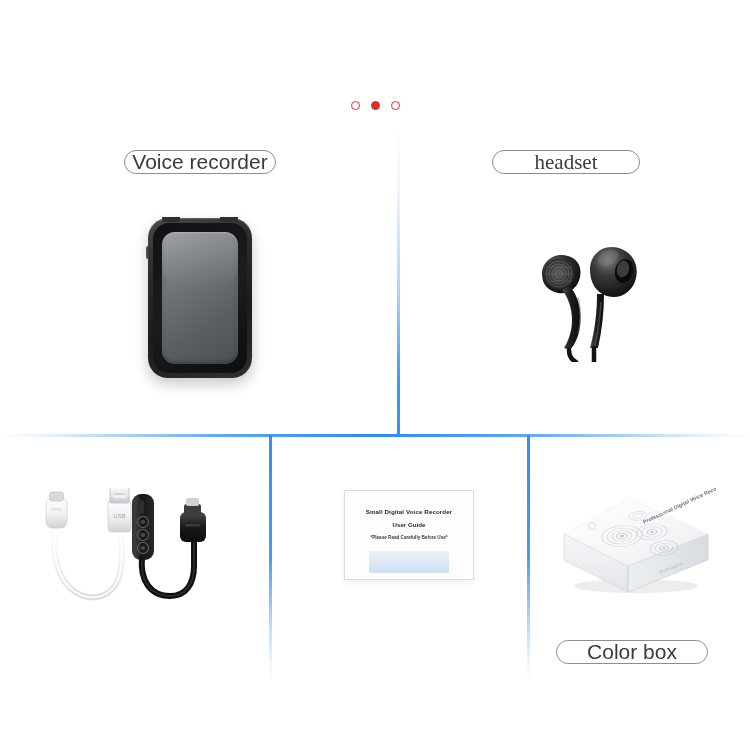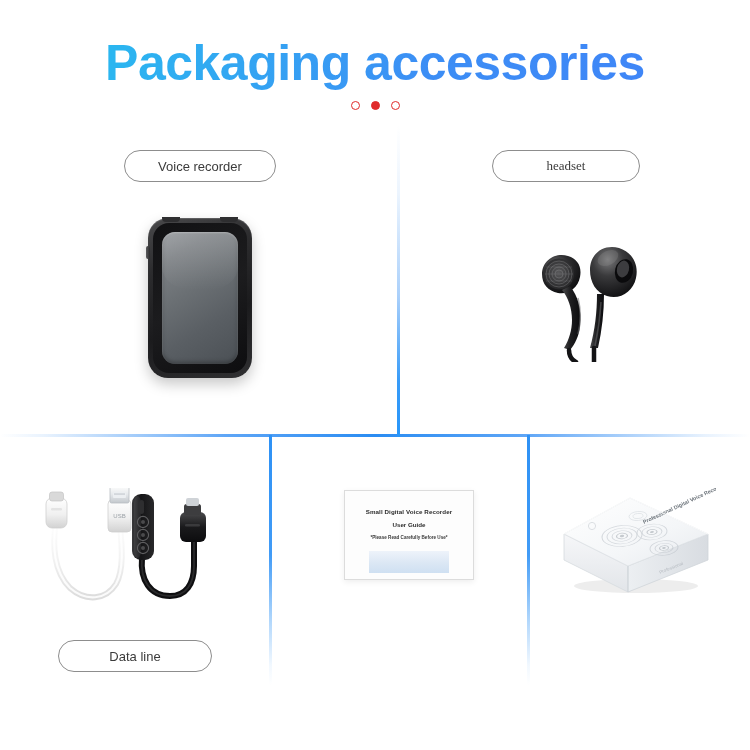--- a/index.html
+++ b/index.html
@@ -126,26 +126,26 @@
   }
 
   
   .pill {
     position: absolute;
     box-sizing: border-box;
     border: 1.4px solid #8d8d8d;
     border-radius: 999px;
     background: #ffffff;
     color: #3b3b3b;
-    font-size: 13px;
+    font-size: 21px;
     display: flex;
     align-items: center;
     justify-content: center;
     white-space: nowrap;
-    height: 32px;
+    height: 24px;
   }
   .pill-voice     { left: 124px; top: 150px; width: 152px; }
   .pill-headset   { left: 492px; top: 150px; width: 148px; font-family: Liberation Serif, serif; }
   .pill-dataline  { left: 58px;  top: 640px; width: 154px; }
   .pill-manual    { left: 320px; top: 640px; width: 176px; }
   .pill-colorbox  { left: 556px; top: 640px; width: 152px; }
 
   
   .cell { position: absolute; }
 
@@ -278,23 +278,20 @@
   }
 
   
   svg { display: block; }
 </style>
 </head>
 <body>
 
 <div class="page">
 
-  <div class="title-wrap">
-    <div class="page-title">Packaging accessories</div>
-  </div>
 
   <div class="dots">
     <span class="dot hollow"></span>
     <span class="dot solid"></span>
     <span class="dot hollow"></span>
   </div>
 
   <div class="divider-h"></div>
   <div class="divider-v top"></div>
   <div class="divider-v bl"></div>
@@ -441,21 +438,20 @@
         <g>
           <rect x="146" y="24" width="26" height="30" rx="6" fill="url(#blkPlug)"></rect>
           <rect x="150" y="16" width="17" height="11" rx="2.5" fill="#3d3d3f"></rect>
           <rect x="152" y="10" width="13" height="8" rx="2" fill="#cfd3d7"></rect>
           <rect x="151" y="36" width="15" height="2.6" rx="1.3" fill="#3a3a3c"></rect>
         </g>
       </g>
     </svg>
   </div>
 
-  <div class="pill pill-dataline">Data line</div>
 
   <div class="cell manual">
     <div class="manual-inner">
       <div class="manual-t1">Small Digital Voice Recorder</div>
       <div class="manual-t2">User Guide</div>
       <div class="manual-t3">*Please Read Carefully Before Use*</div>
     </div>
     <div class="manual-img"></div>
   </div>
 
@@ -515,14 +511,15 @@
 
       <text font-family="'Liberation Sans', sans-serif" font-size="5.4" font-weight="bold" fill="#6e757c" transform="translate(88,42) rotate(-25)">Professional Digital Voice Recorder</text>
 
       <text font-family="'Liberation Sans', sans-serif" font-size="4.6" fill="#b7bcc2" transform="translate(104,92) rotate(-22)">Professional</text>
 
       <path d="M8 52 L74 16 L152 52" fill="none" stroke="#ffffff" stroke-width="1" opacity="0.8"></path>
       <path d="M72 84 L72 110" stroke="#d2d7dc" stroke-width="0.8"></path>
     </svg>
   </div>
 
+  <div class="pill pill-colorbox">Color box</div>
 
 </div>
 
 </body></html>

